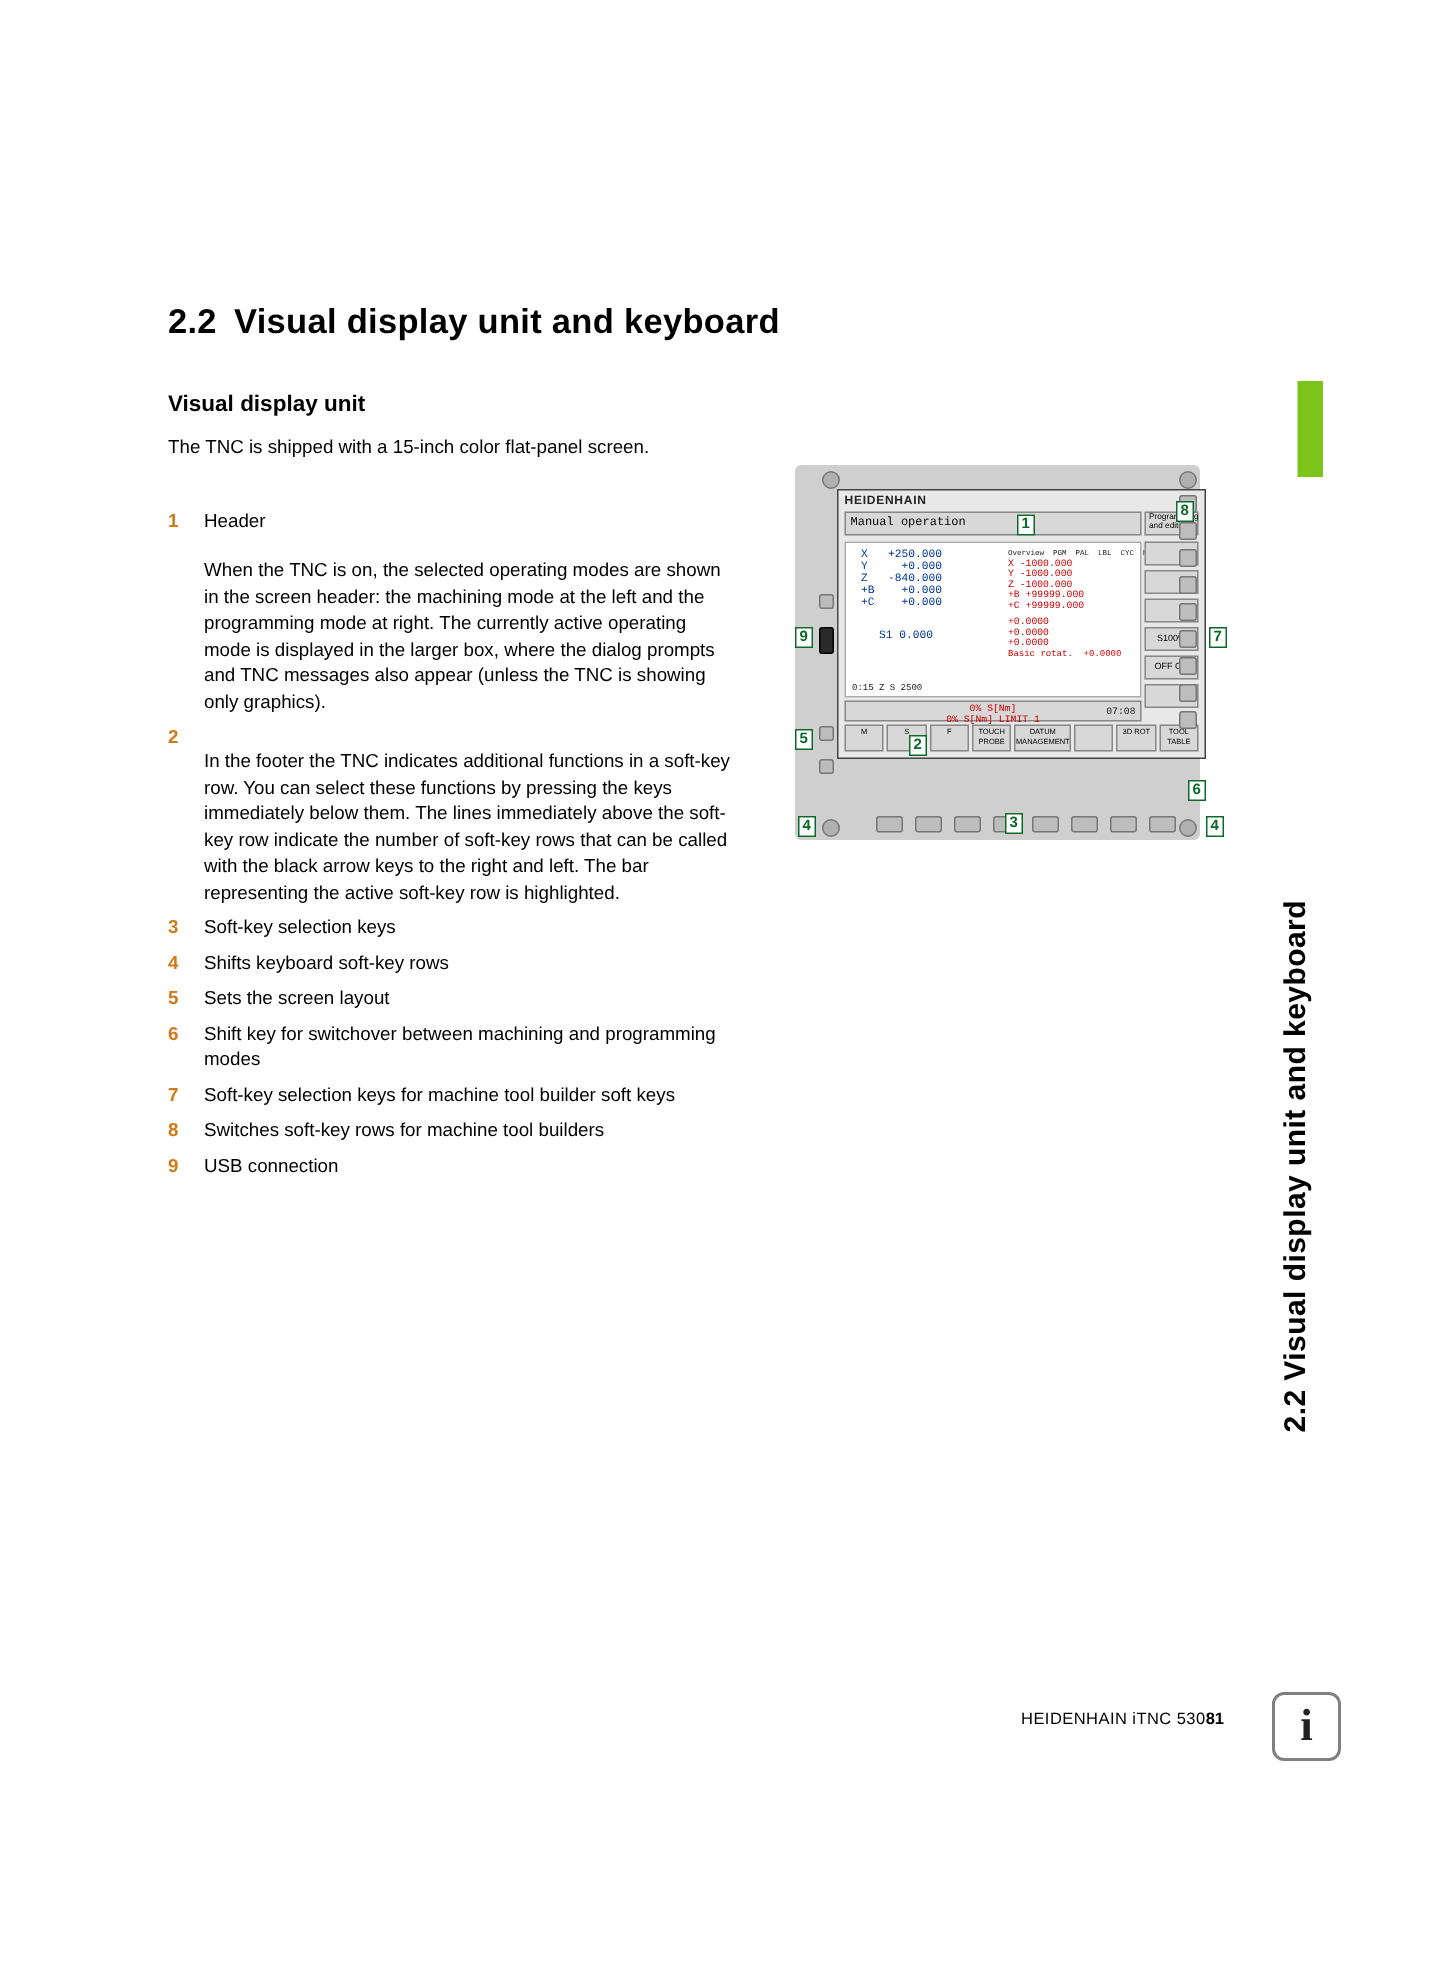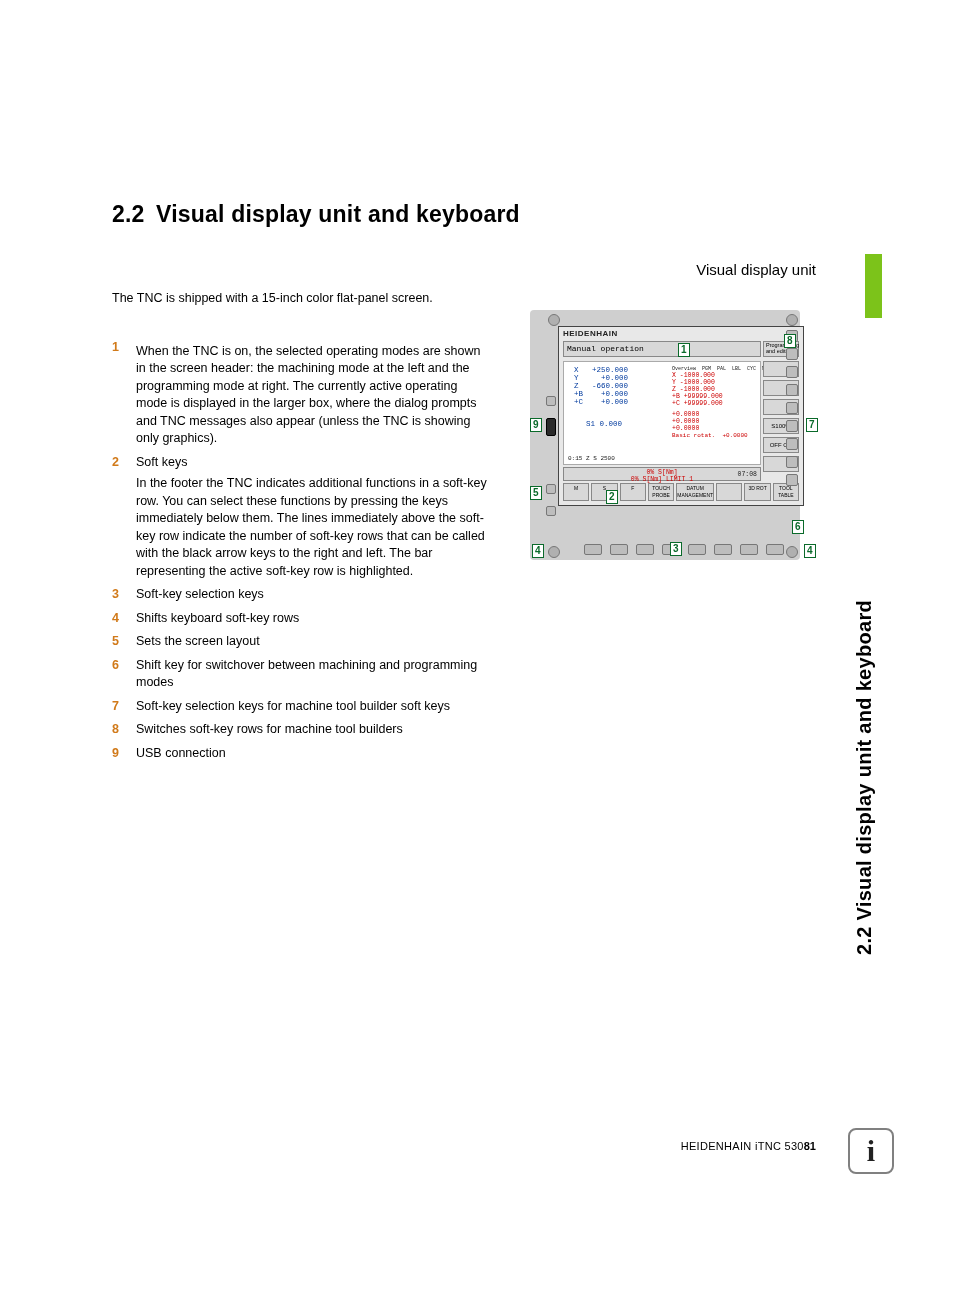--- a/index.html
+++ b/index.html
@@ -1,27 +1,27 @@
 <!DOCTYPE html>
 <html><head>
 <meta charset="utf-8">
 <style>
   * { box-sizing: border-box; margin: 0; padding: 0; }
   html, body { width: 954px; height: 1308px; font-family: Arial, Helvetica, sans-serif; color: #000; background: #fff; }
   .page { position: relative; width: 954px; height: 1308px; }
   .content { position: absolute; left: 112px; top: 200px; width: 704px; }
   h1.sec-title { font-size: 23px; font-weight: bold; letter-spacing: .2px; line-height: 1.25; margin-bottom: 32px; }
   h1.sec-title .num { display:inline-block; width: 44px; }
-  h2.subhead { font-size: 15px; font-weight: normal; margin-bottom: 12px; text-align: right; }
+  h2.subhead { font-size: 15px; font-weight: bold; margin-bottom: 12px; }
   p.intro { font-size: 12.5px; line-height: 1.35; margin-bottom: 32px; }
   .list { font-size: 12.5px; line-height: 1.4; width: 380px; }
   .li { display: flex; gap: 10px; margin-bottom: 6px; }
   .li .n { color: #d17a1a; font-weight: bold; width: 14px; flex: 0 0 14px; }
   .li .t { flex: 1 1 auto; }
-  .li .desc { margin-top: 4px; }
+  .li .desc { margin-top: 16px; }
   .sidebar { position: absolute; right: 72px; top: 196px; width: 34px; height: 404px; }
   .sidebar .tab { position:absolute; right:0; top:0; width:34px; height:404px; }
   .sidebar .tab .accent { position:absolute; right:0; top:58px; width:17px; height:64px; background:#7cc31a; }
   .sidebar .tab .label { position:absolute; right:6px; bottom:0; transform: rotate(-90deg); transform-origin: right bottom; font-size:20px; font-weight:bold; white-space:nowrap; letter-spacing:.3px; }
   .figure { position:absolute; left:514px; top:310px; width:302px; height:266px; }
   .fig-frame { position:absolute; left:16px; top:0; width:270px; height:250px; background:#cfcfcf; border-radius:4px; }
   .screen { position:absolute; left:28px; top:16px; width:246px; height:180px; background:#e8e8e8; border:1px solid #444; }
   .brand { position:absolute; left:4px; top:2px; font-size:8px; font-weight:bold; letter-spacing:.5px; color:#222; }
   .hdr { position:absolute; left:4px; top:14px; right:42px; height:16px; background:#d8d8d8; border:1px solid #888; font-size:8px; padding:2px 3px; font-family: "Courier New", monospace; }
   .hdr2 { position:absolute; right:4px; top:14px; width:36px; height:16px; background:#d8d8d8; border:1px solid #888; font-size:5.5px; padding:1px 2px; line-height:1.05; }
@@ -67,27 +67,27 @@
     <h1 class="sec-title">
       <span class="num">2.2</span><span>Visual display unit and keyboard</span>
     </h1>
     <h2 class="subhead">Visual display unit</h2>
     <p class="intro">The TNC is shipped with a 15-inch color flat-panel screen.</p>
 
     <div class="list">
       <div class="li">
         <div class="n">1</div>
         <div class="t">
+          <div>Header</div>
           <div class="desc">When the TNC is on, the selected operating modes are shown in the screen header: the machining mode at the left and the programming mode at right. The currently active operating mode is displayed in the larger box, where the dialog prompts and TNC messages also appear (unless the TNC is showing only graphics).</div>
         </div>
       </div>
       <div class="li">
         <div class="n">2</div>
         <div class="t">
-          <div>Soft keys</div>
           <div class="desc">In the footer the TNC indicates additional functions in a soft-key row. You can select these functions by pressing the keys immediately below them. The lines immediately above the soft-key row indicate the number of soft-key rows that can be called with the black arrow keys to the right and left. The bar representing the active soft-key row is highlighted.</div>
         </div>
       </div>
       <div class="li">
         <div class="n">3</div>
         <div class="t">Soft-key selection keys</div>
       </div>
       <div class="li">
         <div class="n">4</div>
         <div class="t">Shifts keyboard soft-key rows</div>
@@ -131,21 +131,21 @@
 
       <div class="screen">
         <div class="brand">HEIDENHAIN</div>
         <div class="hdr">Manual operation</div>
         <div class="hdr2">Programming and editing</div>
 
         <div class="body-area">
           <div class="axes">
             <div><span>X</span>   <span>+250.000</span></div>
             <div><span>Y</span>     <span>+0.000</span></div>
-            <div><span>Z</span>   <span>-660.000</span></div>
+            <div><span>Z</span>   <span>-840.000</span></div>
             <div><span>+B</span>    <span>+0.000</span></div>
             <div><span>+C</span>    <span>+0.000</span></div>
           </div>
           <div class="dist">
             <div class="row" style="color:#222;font-size:5px">Overview  PGM  PAL  LBL  CYC  M  POS ↔</div>
             <div class="row r"><span>X</span> <span>-1000.000</span></div>
             <div class="row r"><span>Y</span> <span>-1000.000</span></div>
             <div class="row r"><span>Z</span> <span>-1000.000</span></div>
             <div class="row r"><span>+B</span> <span>+99999.000</span></div>
             <div class="row r"><span>+C</span> <span>+99999.000</span></div>

